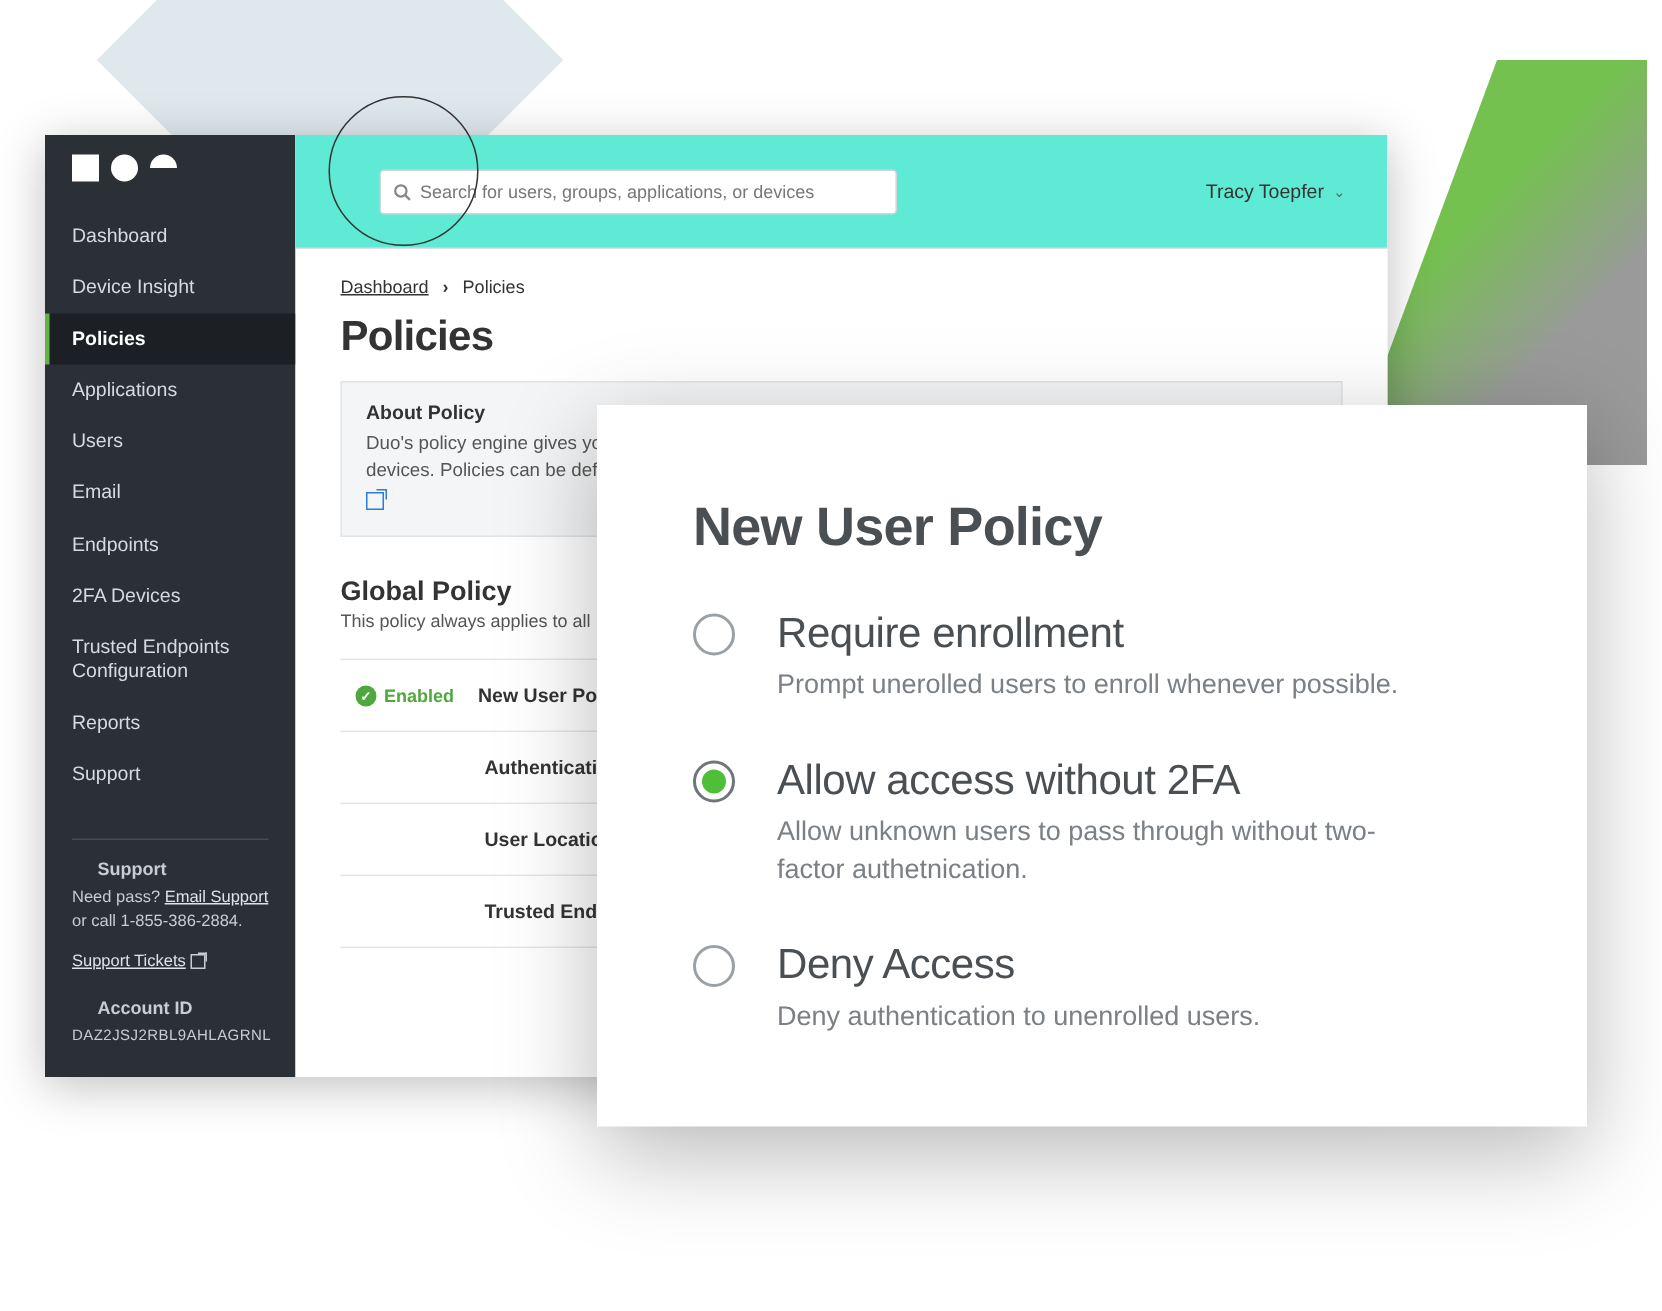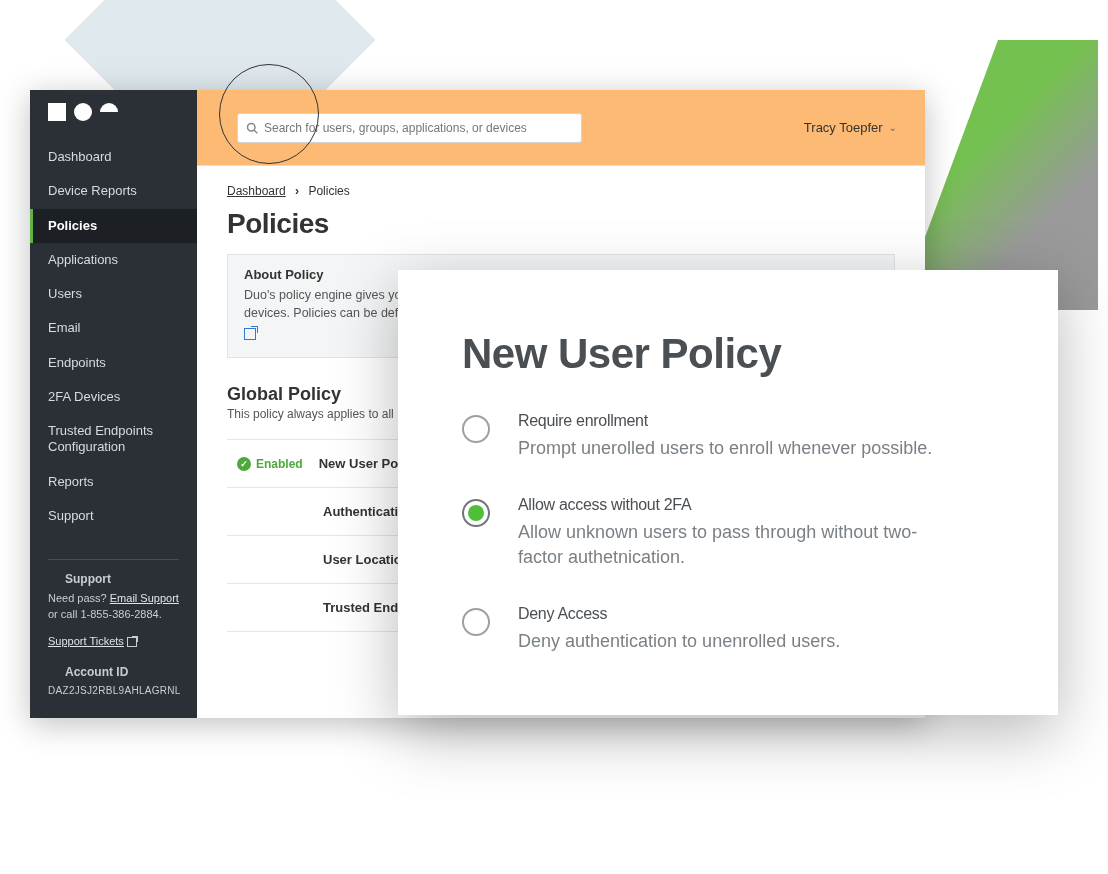--- a/index.html
+++ b/index.html
@@ -92,25 +92,25 @@
   }
   .support hr { border:none; border-top:1px solid #474c52; margin:0 0 10px; }
   .support .hdr { font-weight:700; margin-bottom:2px; font-size:12px;margin-left:17px;}
   .support a { color:#dfe3e6; }
   .ext-ic { display:inline-block; width:10px; height:10px; border:1px solid #c9cdd0; position:relative; margin-left:3px; vertical-align:middle;}
   .ext-ic::after{content:"";position:absolute;right:-2px;top:-2px;width:5px;height:5px;border-top:1px solid #c9cdd0;border-right:1px solid #c9cdd0;}
 
   .content { flex:1; background:#fff; display:flex; flex-direction:column; }
   .topbar {
     height:76px;
-    background:#fdba74;
+    background:#5eead4;
     border-bottom:1px solid #dcdfe1;
     display:flex;
     align-items:center;
-    padding:0 28px 0 40px;
+    padding:0 28px 0 56px;
     justify-content:space-between;
   }
   .search {
     width:345px;
     height:30px;
     background:#fff;
     border:1px solid #cfd4d7;
     border-radius:3px;
     display:flex;
     align-items:center;
@@ -161,59 +161,59 @@
   .modal {
     position:absolute;
     left:398px; top:270px;
     width:660px;
     background:#fff;
     box-shadow:0 18px 60px rgba(0,0,0,.28);
     z-index:6;
     padding:60px 64px 62px;
   }
   .modal h2 {
-    font-size:42px;
+    font-size:36px;
     font-weight:600;
     color:#4a4f54;
     margin-bottom:34px;
     letter-spacing:-.5px;
   }
   .option { display:flex; gap:28px; margin-bottom:36px; align-items:flex-start;}
   .option:last-child{margin-bottom:0;}
   .radio {
     width:28px;height:28px;
     border:2px solid #9aa0a5;
     border-radius:50%;
     flex:none;
     display:flex;align-items:center;justify-content:center;
     margin-top:3px;
     cursor:pointer;
   }
   .radio.sel { border-color:#6f7579; }
   .radio.sel .fill{ width:16px;height:16px;border-radius:50%;background:#4fbf3a;}
-  .opt-body .t { font-size:16px; color:#4a4f54; margin-bottom:6px; letter-spacing:-.3px;}
+  .opt-body .t { font-size:28px; color:#4a4f54; margin-bottom:6px; letter-spacing:-.3px;}
   .opt-body .d { font-size:18px; color:#7a8085; line-height:1.35; max-width:430px;}
 </style>
 </head>
 <body>
 
 <div class="bg-diamond"></div>
 <div class="bg-green"></div>
 <div class="highlight-circle"></div>
 
 <div class="admin-window">
   <div class="sidebar">
     <div class="logo">
       <div class="logo-shape lg1"></div>
       <div class="logo-shape lg3"></div>
       <div class="logo-shape lg4"></div>
     </div>
     <div class="nav">
       <div class="nav-item">Dashboard</div>
-      <div class="nav-item">Device Reports</div>
+      <div class="nav-item">Device Insight</div>
       <div class="nav-item active">Policies</div>
       <div class="nav-item">Applications</div>
       <div class="nav-item">Users</div>
       <div class="nav-item">Email</div>
       <div class="nav-item">Endpoints</div>
       <div class="nav-item">2FA Devices</div>
       <div class="nav-item">Trusted Endpoints Configuration</div>
       <div class="nav-item">Reports</div>
       <div class="nav-item">Support</div>
     </div>

